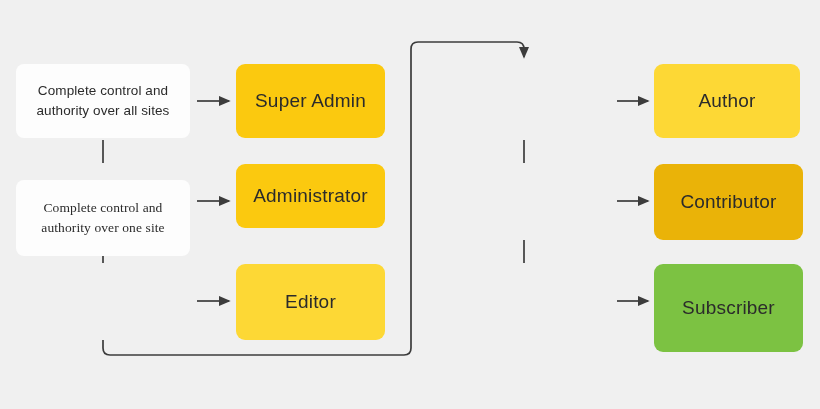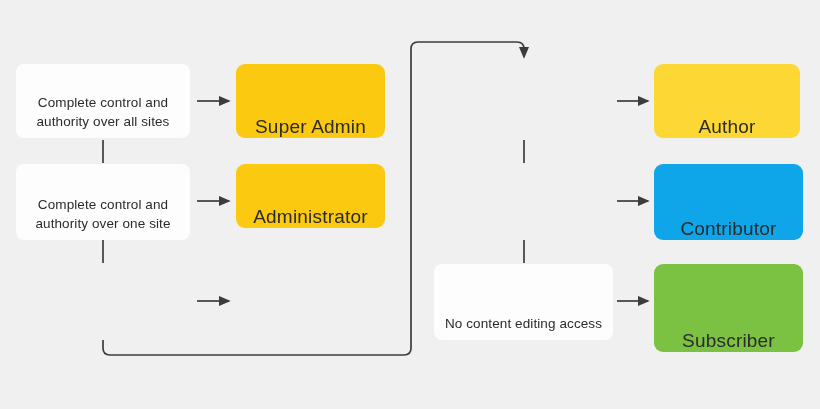--- a/index.html
+++ b/index.html
@@ -24,21 +24,21 @@
     left: 0;
     top: 0;
     width: 820px;
     height: 409px;
     pointer-events: none;
   }
   .node {
     position: absolute;
     box-sizing: border-box;
     display: flex;
-    align-items: flex-end;
+    align-items: center;
     justify-content: center;
     text-align: center;
     border-radius: 8px;
   }
   .desc-node {
     background: #fdfdfd;
     color: #2b2b2b;
     font-size: 13.5px;
     line-height: 1.45;
     padding: 6px 10px;
@@ -81,45 +81,45 @@
     <line x1="524" y1="140" x2="524" y2="163" stroke="#3c3c3c" stroke-width="1.7"></line>
     <line x1="524" y1="240" x2="524" y2="263" stroke="#3c3c3c" stroke-width="1.7"></line>
 
     <path d="M103,340 L103,348 Q103,355 110,355 L404,355 Q411,355 411,348 L411,49 Q411,42 418,42 L517,42 Q524,42 524,49 L524,57" fill="none" stroke="#3c3c3c" stroke-width="1.7" marker-end="url(#arrowhead)"></path>
   </svg>
 
   <div class="node desc-node" style="left:16px; top:64px; width:174px; height:74px;">
     <span class="node-text">Complete control and authority over all sites</span>
   </div>
 
-  <div class="node desc-node" style="left:16px; top:164px; width:174px; height:76px;">
+  <div class="node desc-node" style="left:16px; top:180px; width:174px; height:76px;font-family:Liberation Serif, serif;">
     <span class="node-text">Complete control and authority over one site</span>
   </div>
 
 
   <div class="node role-node" style="left:236px; top:64px; width:149px; height:74px; background:#fbc90f;">
     <span class="node-text">Super Admin</span>
   </div>
 
   <div class="node role-node" style="left:236px; top:164px; width:149px; height:64px; background:#fbc90f;">
     <span class="node-text">Administrator</span>
   </div>
 
+  <div class="node role-node" style="left:236px; top:264px; width:149px; height:76px; background:#fdd835;">
+    <span class="node-text">Editor</span>
+  </div>
 
 
 
-  <div class="node desc-node" style="left:434px; top:264px; width:179px; height:76px;">
-    <span class="node-text">No content editing access</span>
-  </div>
 
   <div class="node role-node" style="left:654px; top:64px; width:146px; height:74px; background:#fdd835;">
     <span class="node-text">Author</span>
   </div>
 
-  <div class="node role-node" style="left:654px; top:164px; width:149px; height:76px; background:#0ea5e9;">
+  <div class="node role-node" style="left:654px; top:164px; width:149px; height:76px; background:#eab308;">
     <span class="node-text">Contributor</span>
   </div>
 
   <div class="node role-node" style="left:654px; top:264px; width:149px; height:88px; background:#7cc242;">
     <span class="node-text">Subscriber</span>
   </div>
 
 </div>
 
 </body></html>

